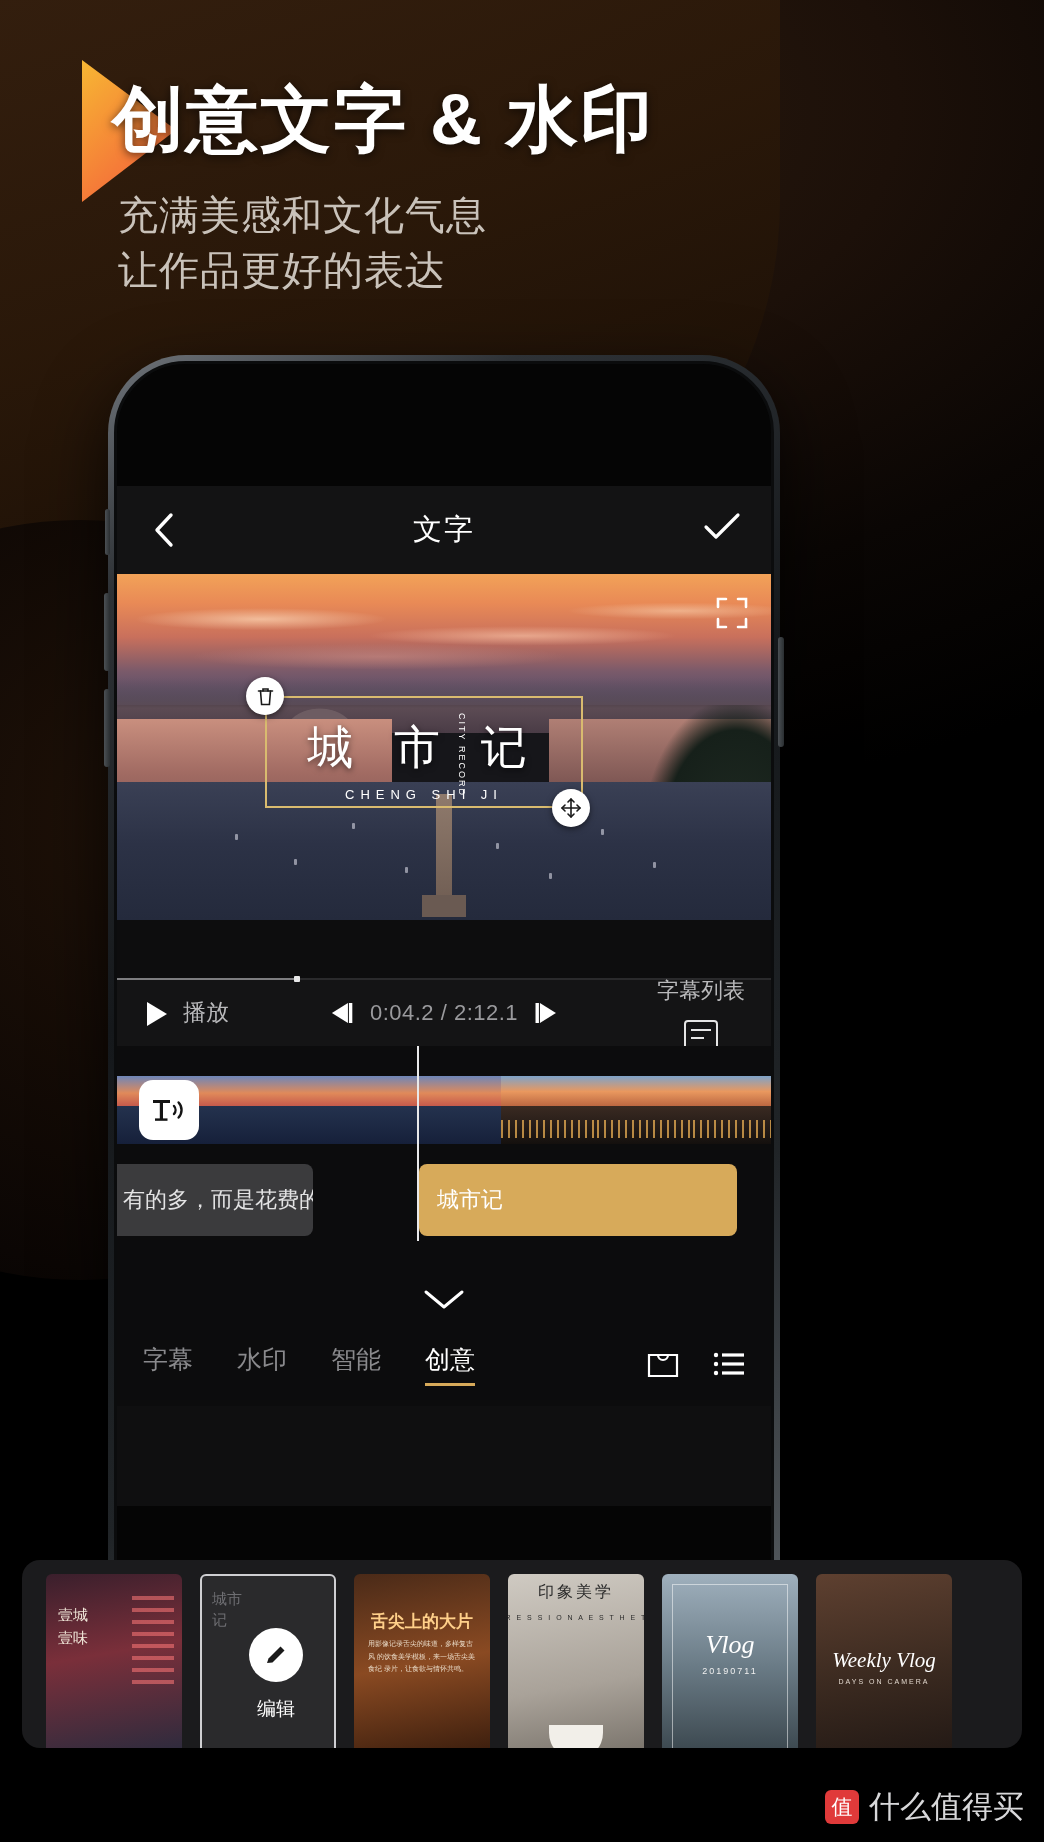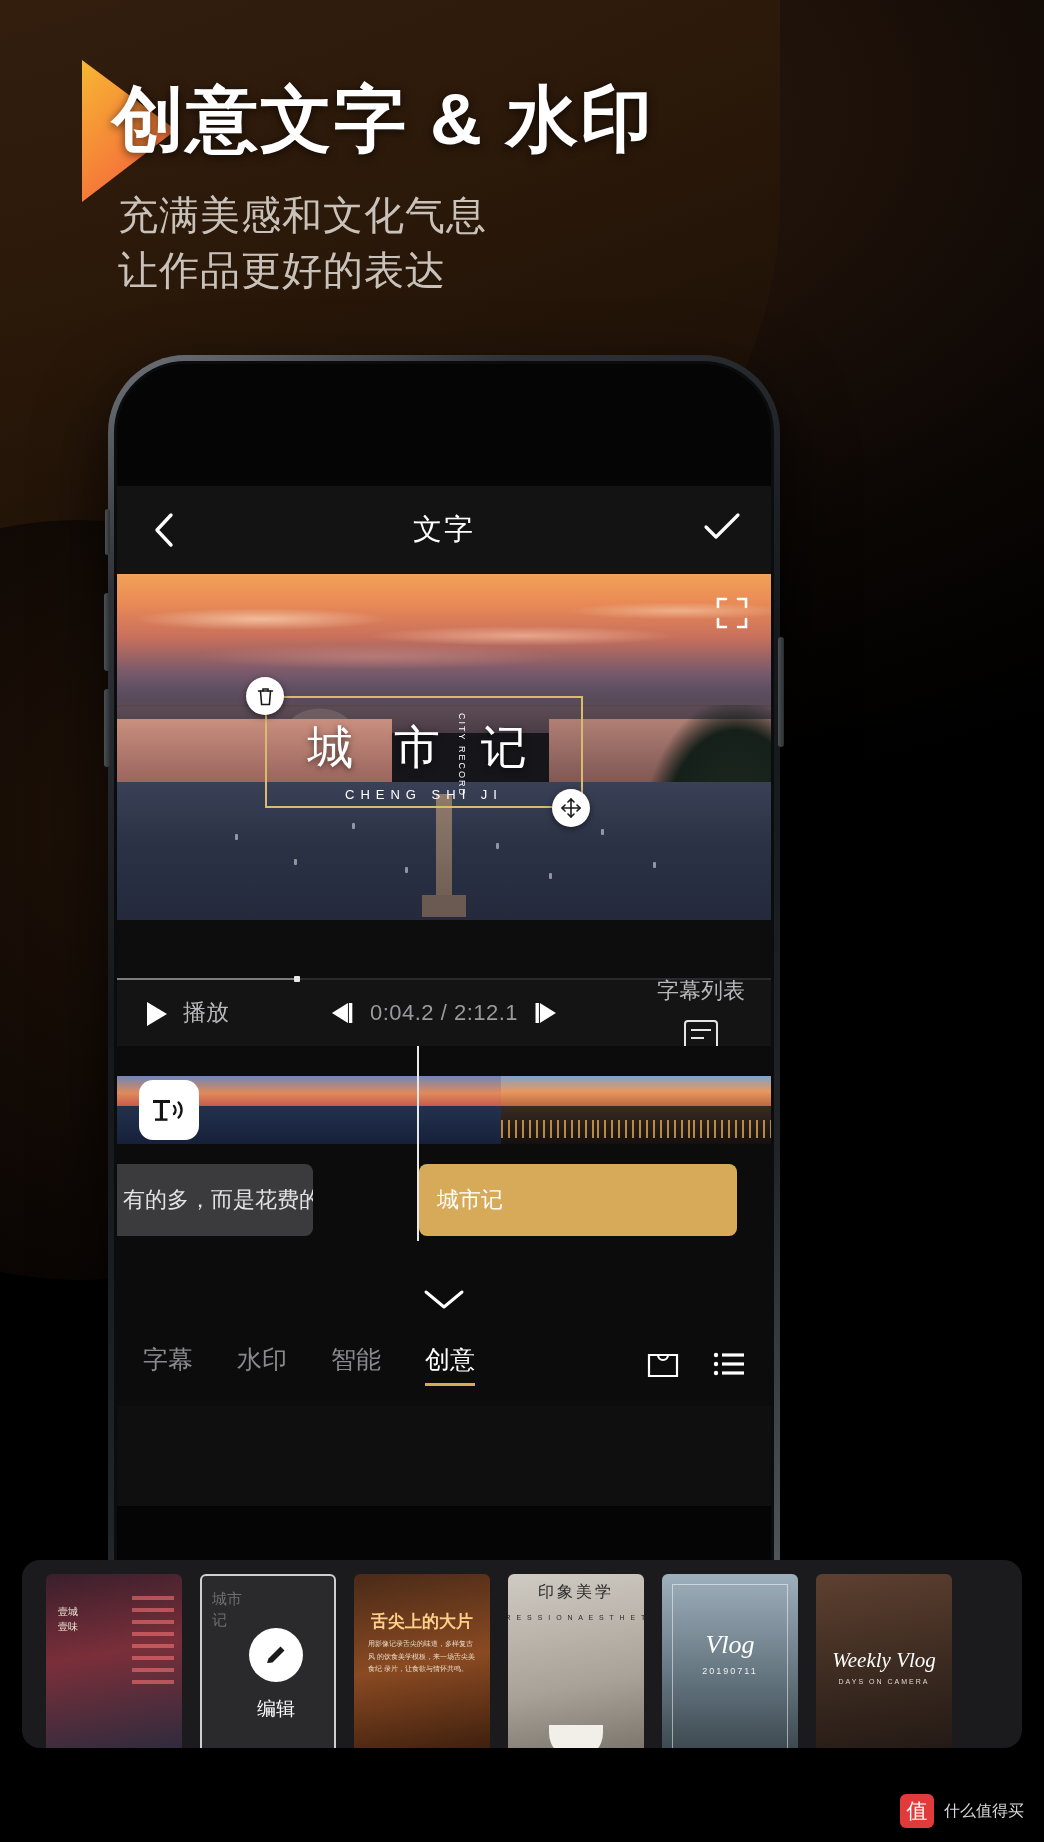--- a/index.html
+++ b/index.html
@@ -252,21 +252,21 @@
     position:absolute; left:22px; top:1560px; width:1000px; height:188px;
     background:#1b1b1d; border-radius:18px; padding:14px 0 14px 24px;
     display:flex; gap:18px; overflow:hidden;
   }
   .tpl{
     flex:0 0 auto; width:136px; height:201px; border-radius:6px; overflow:hidden;
     position:relative; color:#fff;padding-left:16px;
   }
   .tpl.selected{ border:2px solid #cfcfd2; }
   #tpl-1{ background:linear-gradient(170deg,#3a1f2c 0%,#7a2f3a 40%,#1d2a3e 100%); }
-  #tpl-1 .t-label{ position:absolute; left:12px; top:30px; font-size:10px; line-height:1.5; color:#f0e6d8; }
+  #tpl-1 .t-label{ position:absolute; left:12px; top:30px; font-size:15px; line-height:1.5; color:#f0e6d8; }
   #tpl-1 .neon{ position:absolute; right:8px; top:22px; width:42px; height:92px;
     background:repeating-linear-gradient(180deg, rgba(255,120,120,.55) 0 4px, transparent 4px 12px); }
   #tpl-2{ background:#2a2a2c; display:flex; flex-direction:column; align-items:center; justify-content:center; gap:14px; }
   #tpl-2 .ghost{ position:absolute; left:10px; top:12px; font-size:15px; color:#6e6e72; line-height:1.4; }
   #tpl-2 .pen-circle{ width:54px; height:54px; border-radius:50%; background:#fff; display:flex; align-items:center; justify-content:center; }
   #tpl-2 .edit-label{ font-size:19px; color:#fff; }
   #tpl-3{ background:linear-gradient(170deg,#4a2a18 0%,#8a4a22 45%,#2a1409 100%); }
   #tpl-3 .t-title{ position:absolute; left:50%; top:36px; transform:translateX(-50%); font-size:17px; font-weight:bold; color:#ffd08a; white-space:nowrap; }
   #tpl-3 .t-body{ position:absolute; left:14px; right:14px; top:64px; font-size:7px; line-height:1.8; color:#e8d8c4; }
   #tpl-4{ background:linear-gradient(170deg,#cfcac2 0%,#a9a299 55%,#6d675f 100%); color:#2b2b2b; }
@@ -282,21 +282,21 @@
   #tpl-6 .t-sub{ position:absolute; left:50%; top:104px; transform:translateX(-50%); font-size:7px; letter-spacing:2px; color:#e0d6cc; white-space:nowrap; }
 
   
   #watermark{
     position:absolute; right:20px; bottom:14px; display:flex; align-items:center; gap:10px;
   }
   #wm-badge{
     width:34px; height:34px; border-radius:6px; background:#e03a3a;
     color:#fff; font-size:21px; display:flex; align-items:center; justify-content:center;
   }
-  #wm-text{ color:#d8d8da; font-size:16px; }
+  #wm-text{ color:#d8d8da; font-size:31px; }
 </style>
 </head>
 <body>
 
 <div id="bg-wash"></div>
 <div id="bg-blob"></div>
 <div id="bg-blob2"></div>
 
 <div id="hero">
   <svg class="play-tri-svg" width="110" height="160" viewBox="0 0 110 160">

